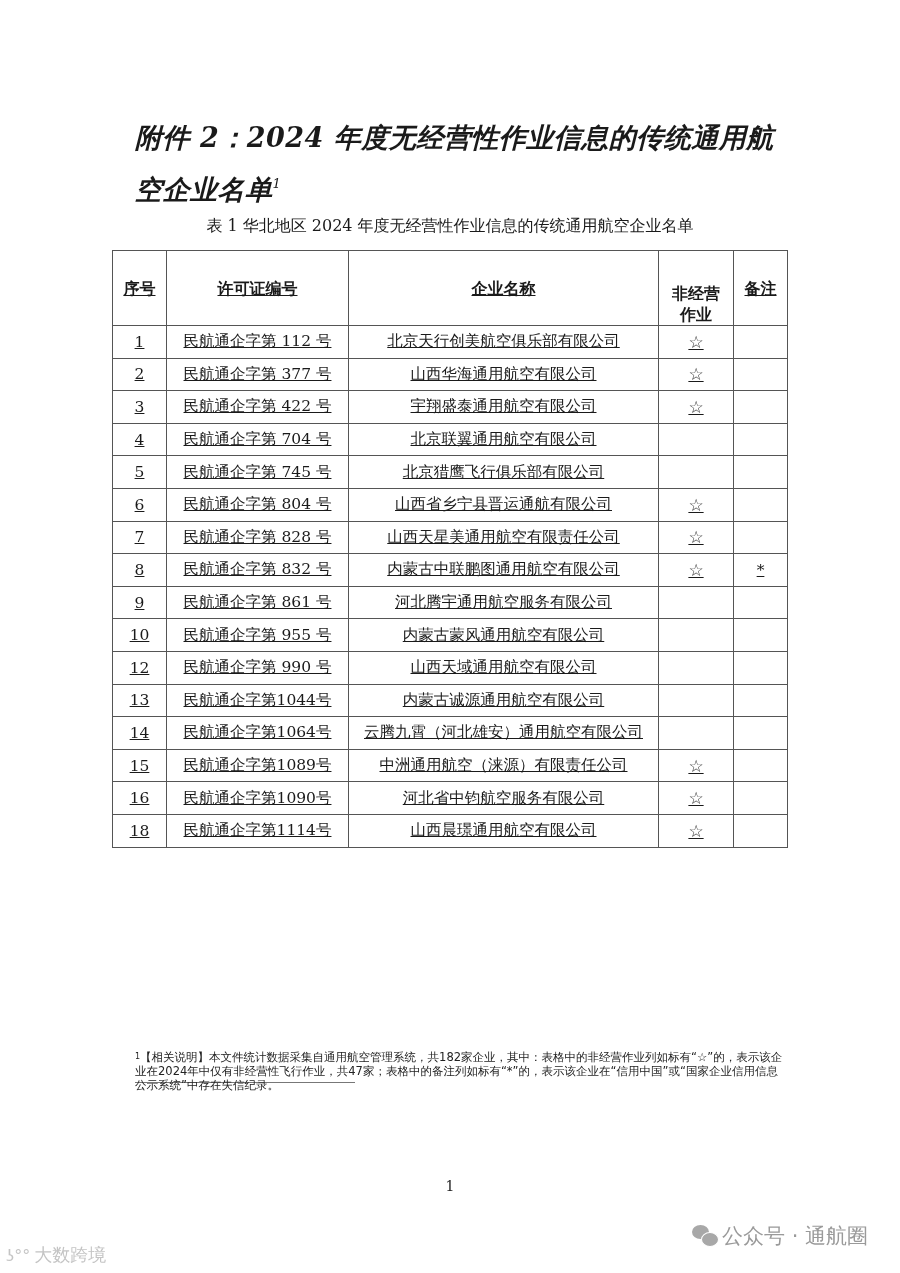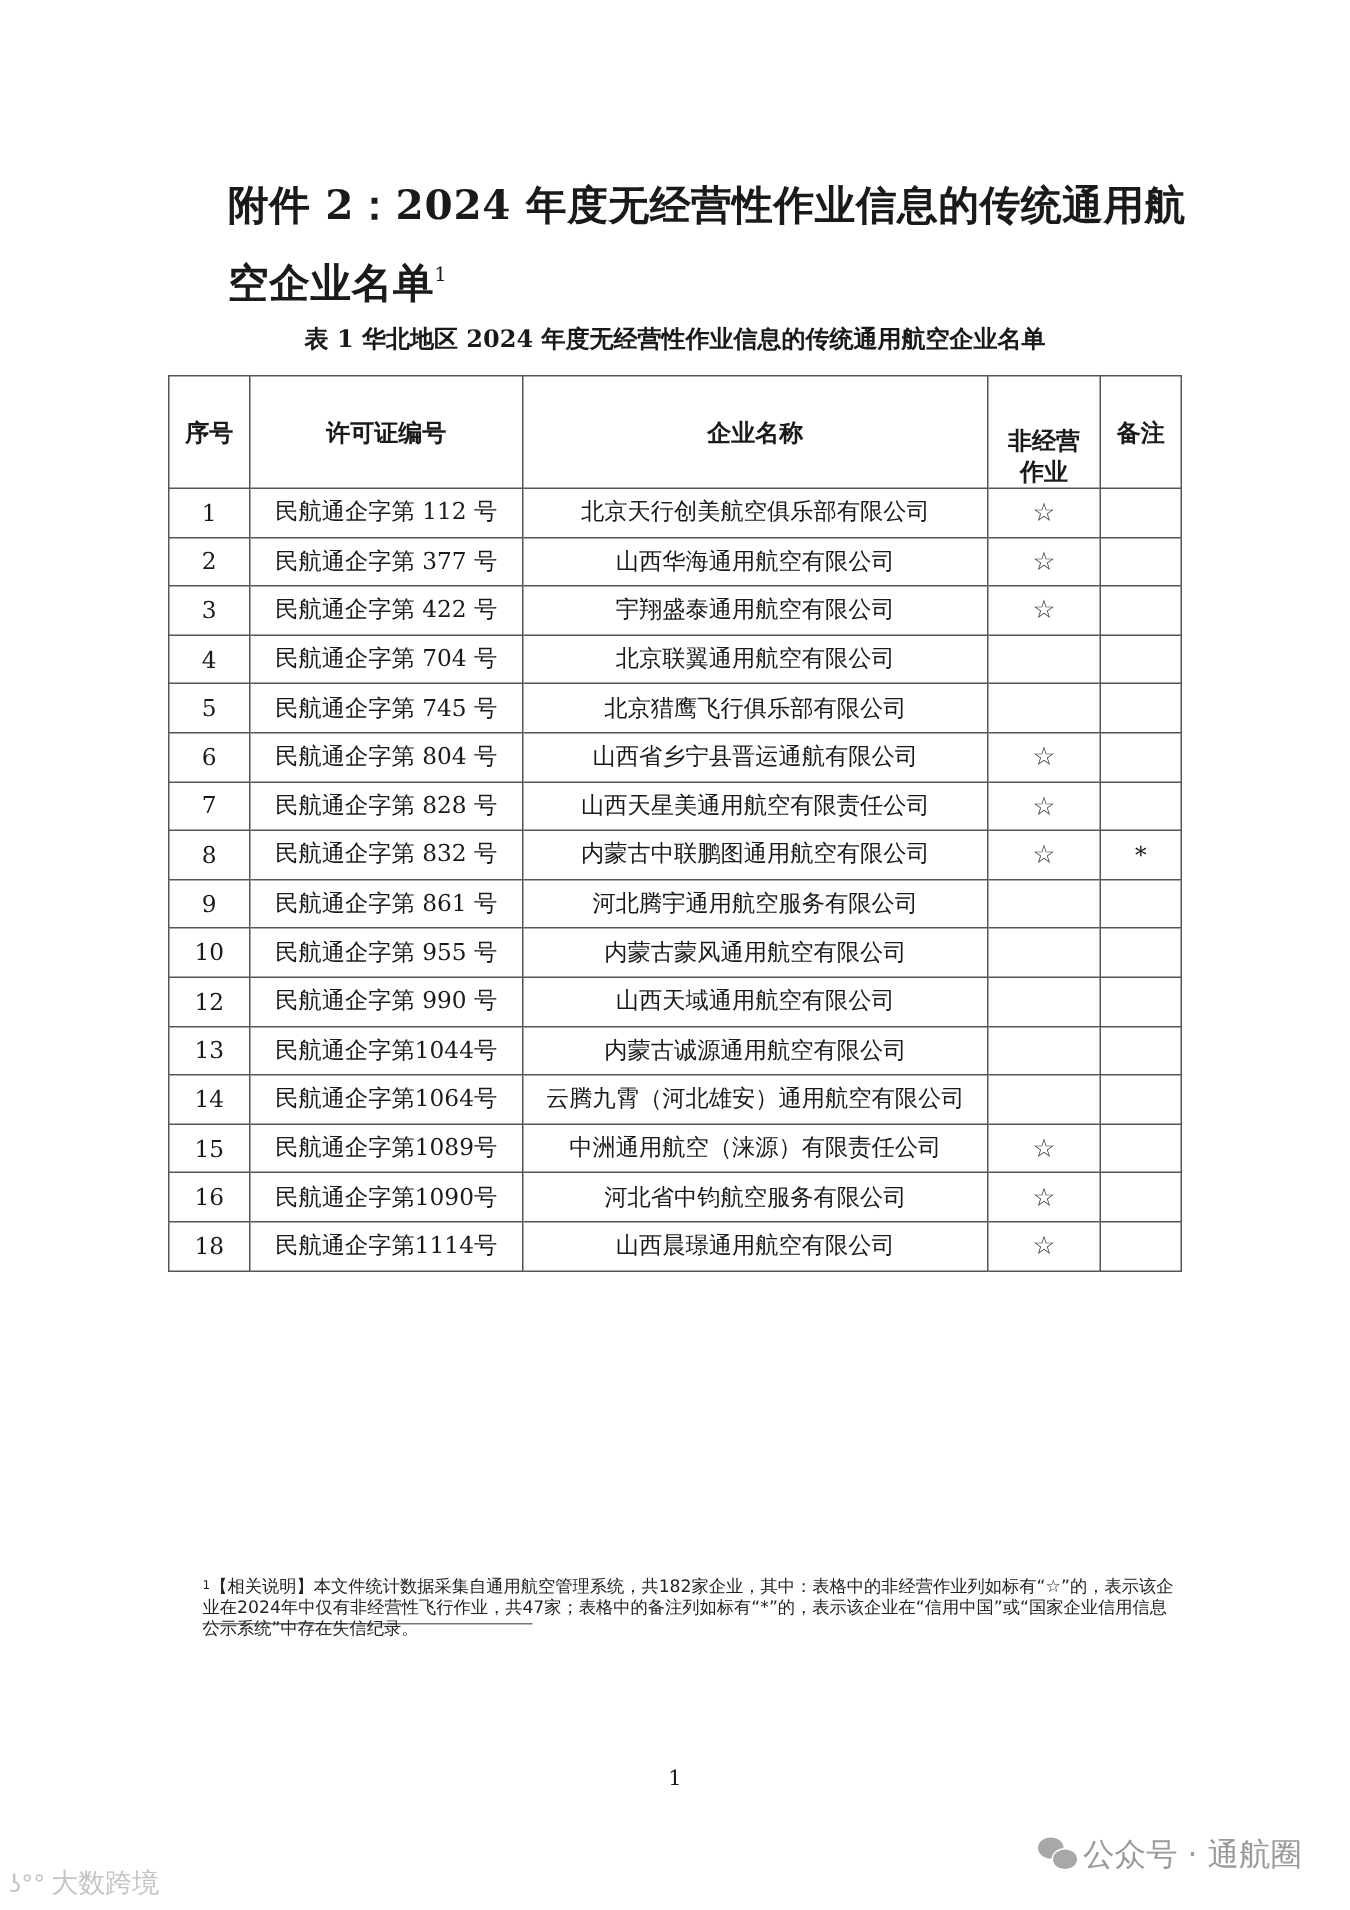--- a/index.html
+++ b/index.html
@@ -1,24 +1,24 @@
 <!DOCTYPE html>
 <html><head>
 <meta charset="utf-8">
 <style>
   html, body { margin: 0; padding: 0; background: #ffffff; }
   body { width: 900px; height: 1273px; position: relative; overflow: hidden;
          font-family: "DejaVu Serif", "Liberation Serif", serif; color: #1a1a1a; }
-  .title { position: absolute; left: 152px; top: 112px; width: 660px;
-           font-size: 27px; font-weight: bold; line-height: 52px; letter-spacing: 0.5px; }
+  .title { position: absolute; left: 135px; top: 112px; width: 660px;
+           font-size: 27px; font-weight: bold; line-height: 52px; letter-spacing: 0.5px; font-style: italic; }
   .title sup { font-size: 13px; font-weight: normal; vertical-align: top; position: relative; top: -6px; }
   .caption { position: absolute; left: 0; width: 900px; top: 216px; text-align: center;
-             font-size: 16px; font-weight: bold; }
+             font-size: 16px; font-weight: normal; }
   table { position: absolute; left: 112px; top: 250px; border-collapse: collapse;
-          font-size: 15.5px; }
+          font-size: 15.5px; text-decoration: underline; }
   td, th { border: 1px solid #555; text-align: center; padding: 0; }
   th { height: 47px; font-weight: bold; font-size: 16px; line-height: 21px; }
   td { height: 31.6px; }
   .c1 { width: 53px; } .c2 { width: 181px; margin-top: 12px; } .c3 { width: 309px; }
   .c4 { width: 74px; } .c5 { width: 53px; text-align: center; }
   td.star { font-size: 17px; color: #333; }
   .fn-rule { position: absolute; left: 135px; top: 1082px; width: 220px; height: 1px; background: #777; }
   .footnote { position: absolute; left: 135px; top: 1050px; width: 650px;
               font-size: 11.5px; line-height: 14px; font-family: "DejaVu Sans", sans-serif; color: #222; }
   .footnote sup { font-size: 8px; vertical-align: top; }

